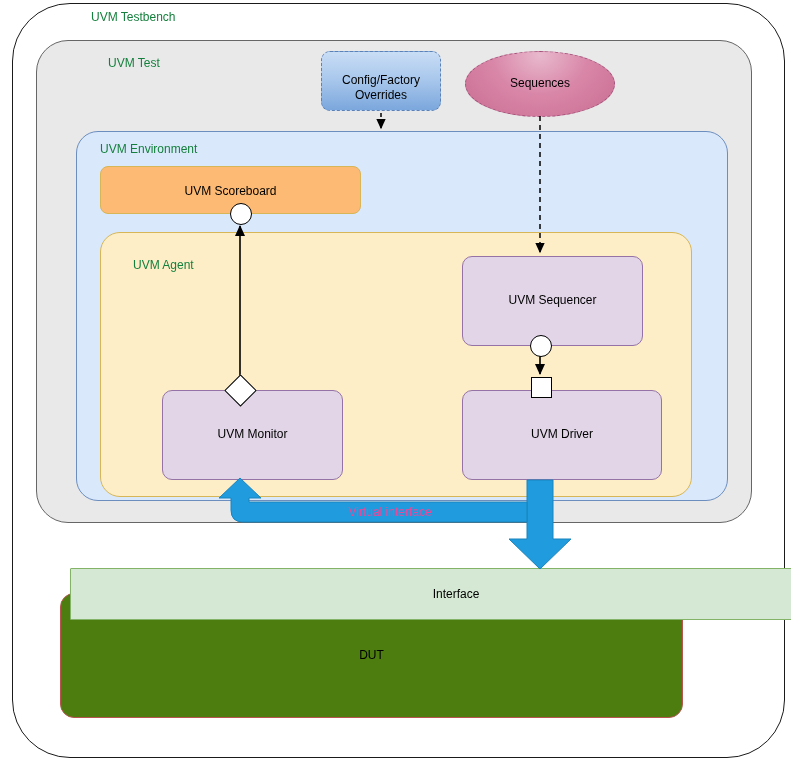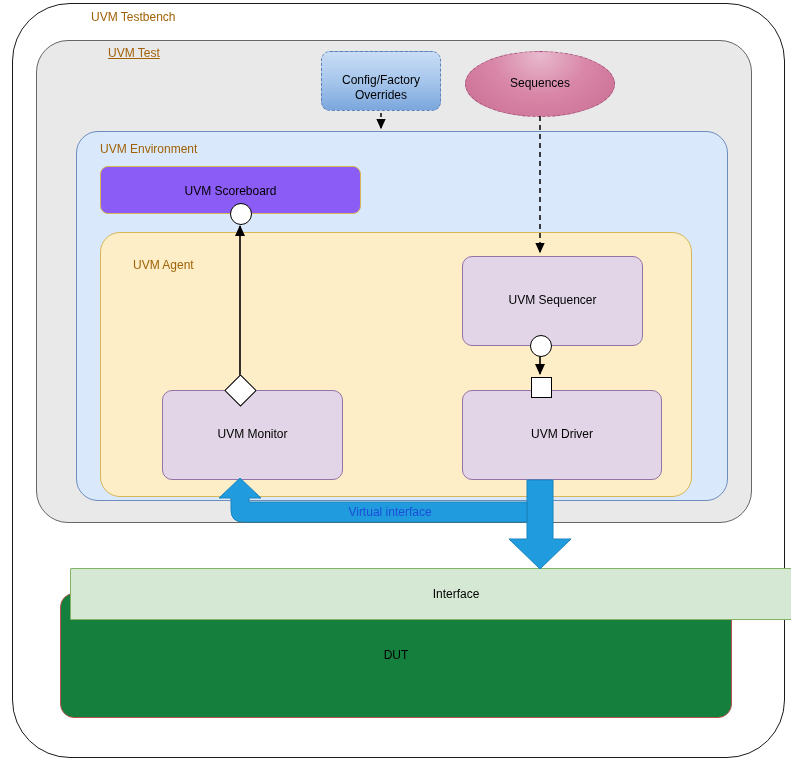--- a/index.html
+++ b/index.html
@@ -17,21 +17,21 @@
     background: #ffffff;
     overflow: hidden;
   }
   .box {
     position: absolute;
     box-sizing: border-box;
   }
   .lbl {
     position: absolute;
     font-size: 12px;
-    color: #a16207;
+    color: #15803d;
     white-space: nowrap;
     line-height: 14px;
   }
   .ctr-lbl {
     position: absolute;
     font-size: 12px;
     color: #000000;
     text-align: center;
     white-space: pre-line;
     line-height: 15px;
@@ -66,21 +66,21 @@
     border: 1.1px solid #d6b656;
     border-radius: 20px;
     background: #ffe6cc00;
     background-color: #fdeec8;
   }
   
   #scoreboard-box {
     left: 100px; top: 166px; width: 261px; height: 48px;
     border: 1.1px solid #d6b656;
     border-radius: 8px;
-    background: #8b5cf6;
+    background: #fdba74;
   }
   
   .comp {
     border: 1.1px solid #9673a6;
     border-radius: 10px;
     background: #e1d5e7;
     margin-left: 12px;
   }
   #sequencer-box { left: 450px; top: 256px; width: 181px; height: 90px; }
   #monitor-box   { left: 150px; top: 390px; width: 181px; height: 90px; }
@@ -111,24 +111,24 @@
   #interface-box {
     left: 70px; top: 568px; width: 772px; height: 52px;
     border: 1.1px solid #82b366;
     border-radius: 1px;
     background: #d5e8d4;
     z-index: 6;
   }
   #interface-box .ctr-lbl { top: 18px; }
   
   #dut-box {
-    left: 60px; top: 593px; width: 672px; height: 125px;
+    left: 60px; top: 593px; width: 623px; height: 125px;
     border: 1.1px solid #b85450;
     border-radius: 14px;
-    background: #15803d;
+    background: #4d7c0f;
     z-index: 5;
   }
   #dut-box .ctr-lbl { top: 54px; }
 
   
   .node {
     position: absolute;
     background: #ffffff;
     border: 1.6px solid #000000;
     z-index: 12;
@@ -150,27 +150,27 @@
   }
   #lines-svg { z-index: 9; }
   #vif-svg   { z-index: 10; }
 
   #vif-label {
     position: absolute;
     left: 240px; top: 505px;
     width: 300px;
     text-align: center;
     font-size: 12px;
-    color: #1d4ed8;
+    color: #ec4899;
     z-index: 11;
   }
 
   
   #tb-title     { left: 91px;  top: 10px; }
-  #test-title   { left: 108px; top: 46px; text-decoration: underline; }
+  #test-title   { left: 108px; top: 56px; }
   #env-title    { left: 100px; top: 142px; }
   #agent-title  { left: 133px; top: 258px; }
 </style>
 </head>
 <body>
 
 <div id="canvas">
 
   <div class="box" id="tb-box"></div>
   <div class="box" id="test-box"></div>

